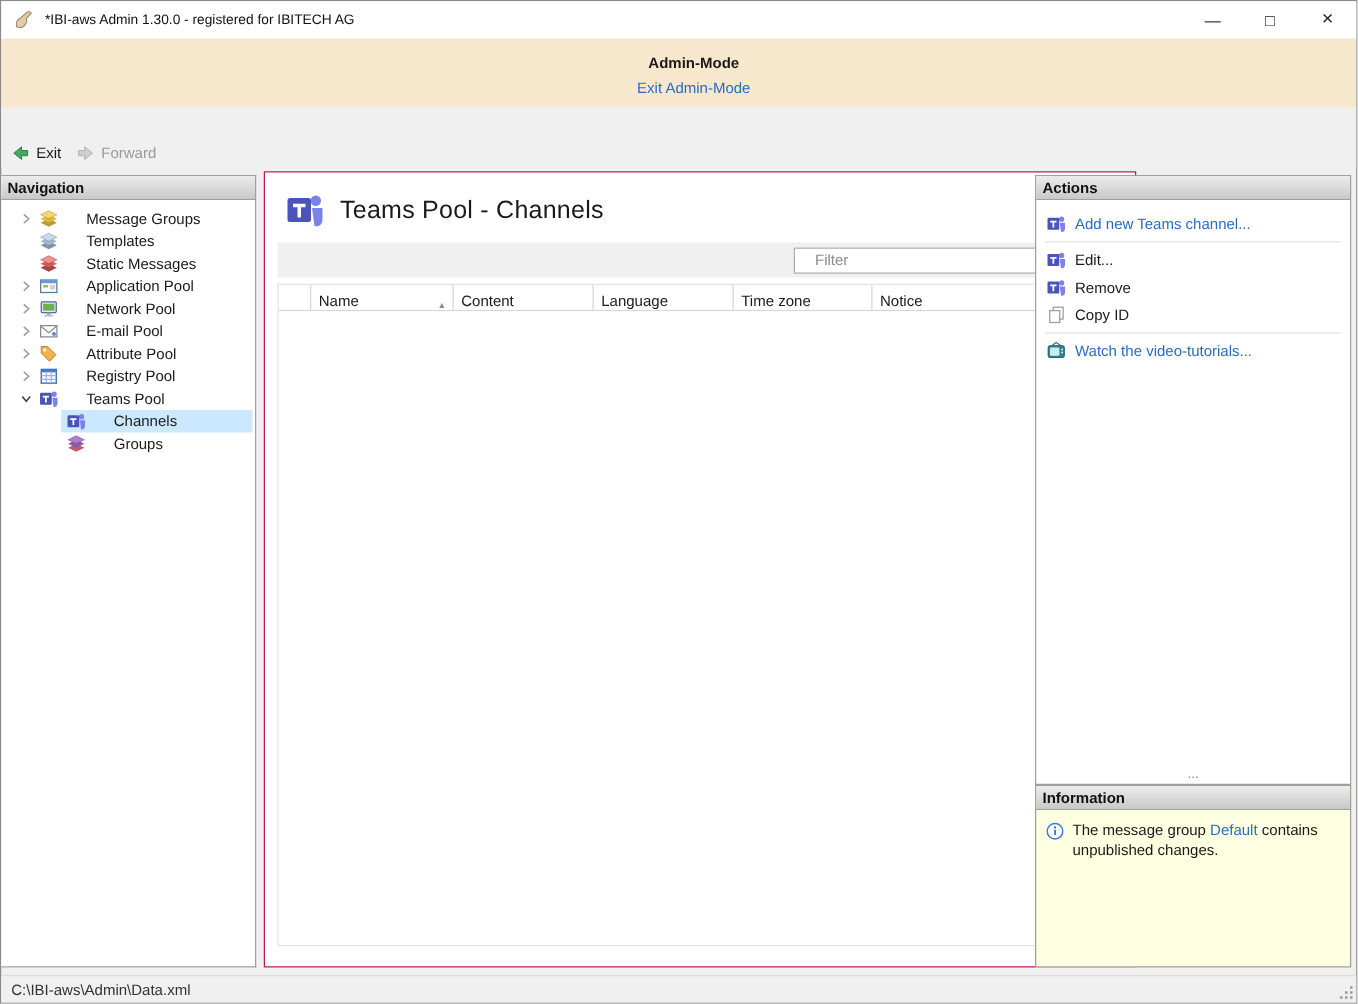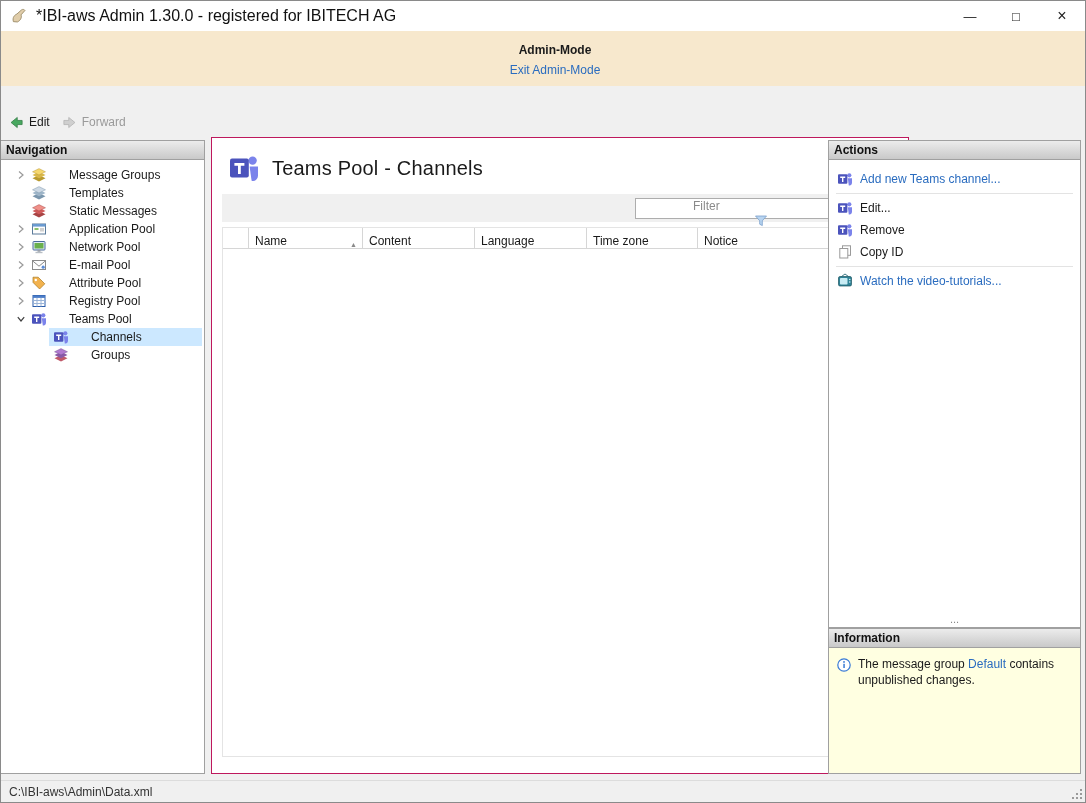--- a/index.html
+++ b/index.html
@@ -7,21 +7,21 @@
   body {
     font-family:"Liberation Sans","DejaVu Sans",sans-serif;
     font-size:12px; color:#1a1a1a; background:#f0f0f0;
     position:relative; overflow:hidden;
   }
   #window { position:absolute; inset:0; border:1px solid #8a8a8a; background:#f0f0f0; }
 
   
   .titlebar { position:absolute; top:0; left:0; right:0; height:30px; background:#ffffff; display:flex; align-items:center; }
   .app-icon { margin-left:9px; width:18px; height:18px; flex:0 0 auto; }
-  .title-text { margin-left:8px; font-size:16px; color:#111; white-space:nowrap; }
+  .title-text { margin-left:8px; font-size:11px; color:#111; white-space:nowrap; }
   .win-controls { margin-left:auto; display:flex; height:100%; }
   .win-btn { width:46px; display:flex; align-items:center; justify-content:center; font-size:13px; color:#222; cursor:default; }
   .win-btn.close { font-size:16px; }
 
   
   .banner { position:absolute; top:30px; left:0; right:0; height:55px; background:#f7e8cd; text-align:center;padding-left:24px; }
   .banner-title { font-weight:bold; padding-top:12px; color:#1a1a1a; }
   .banner-link { margin-top:6px; color:#2a6cbf; cursor:pointer; display:inline-block; }
 
   
@@ -45,21 +45,21 @@
   .tree-row.selected .row-body { background:#cce8ff; }
   .ticon { width:16px; height:16px; flex:0 0 auto; }
   .ticon svg { display:block; }
 
   
   .center-panel { position:absolute; left:210px; top:136px; width:698px; bottom:28px; background:#ffffff; border:1px solid #be185d; }
   .content-title { display:flex; align-items:center; gap:12px; padding:14px 0 0 16px; }
   .big-icon { width:32px; height:32px; }
   .content-title h1 { font-size:20px; font-weight:400; color:#1a1a1a; letter-spacing:0.2px; }
   .filter-band { position:absolute; left:10px; right:10px; top:56px; height:28px; background:#f0f0f0; display:flex; align-items:center; justify-content:flex-end; }
-  .filter-box { width:255px; height:21px; margin-right:8px; background:#fff; border:1px solid #adadad; display:flex; align-items:center;flex-direction:column; }
+  .filter-box { width:255px; height:21px; margin-right:8px; background:#fff; border:1px solid #adadad; display:flex; align-items:center; }
   .filter-box input { border:none; outline:none; flex:1; min-width:0; padding-left:16px; font-size:12px; font-family:inherit; background:transparent; color:#1a1a1a; }
   .filter-box input::placeholder { color:#8a8a8a; }
   .funnel { width:16px; height:16px; margin-right:4px; flex:0 0 auto; }
   .grid { position:absolute; left:10px; right:10px; top:89px; bottom:16px; border:1px solid #e4e4e4; background:#fff; }
   .grid-header { display:flex; height:21px; border-bottom:1px solid #d6d6d6; align-items:stretch; }
   .gh-cell { display:flex; align-items:flex-end; padding-left:6px; color:#1a1a1a; }
   .gh-cell + .gh-cell { border-left:1px solid #d6d6d6; }
   .gh-spacer { flex:0 0 25px; padding-left:0; }
   .gh-name { flex:0 0 114px; }
   .gh-content { flex:0 0 112px; }
@@ -118,21 +118,21 @@
     <span class="menu-item">?</span>
   </div>
 
   <div class="toolbar">
     <span class="tool-btn">
       <span>
           <svg viewBox="0 0 16 16" width="15" height="15">
             <path d="M8.8 2.6 L2.2 8 L8.8 13.4 V10.2 H14 V5.8 H8.8 Z" fill="#48a860" stroke="#2f7a42" stroke-width="0.8"></path>
           </svg>
         </span>
-      <span>Edit</span>
+      <span>Exit</span>
     </span>
     <span class="tool-btn disabled">
       <span>
           <svg viewBox="0 0 16 16" width="15" height="15">
             <path d="M7.2 2.6 L13.8 8 L7.2 13.4 V10.2 H2 V5.8 H7.2 Z" fill="#cfcfcf" stroke="#b0b0b0" stroke-width="0.8"></path>
           </svg>
         </span>
       <span>Forward</span>
     </span>
   </div>

